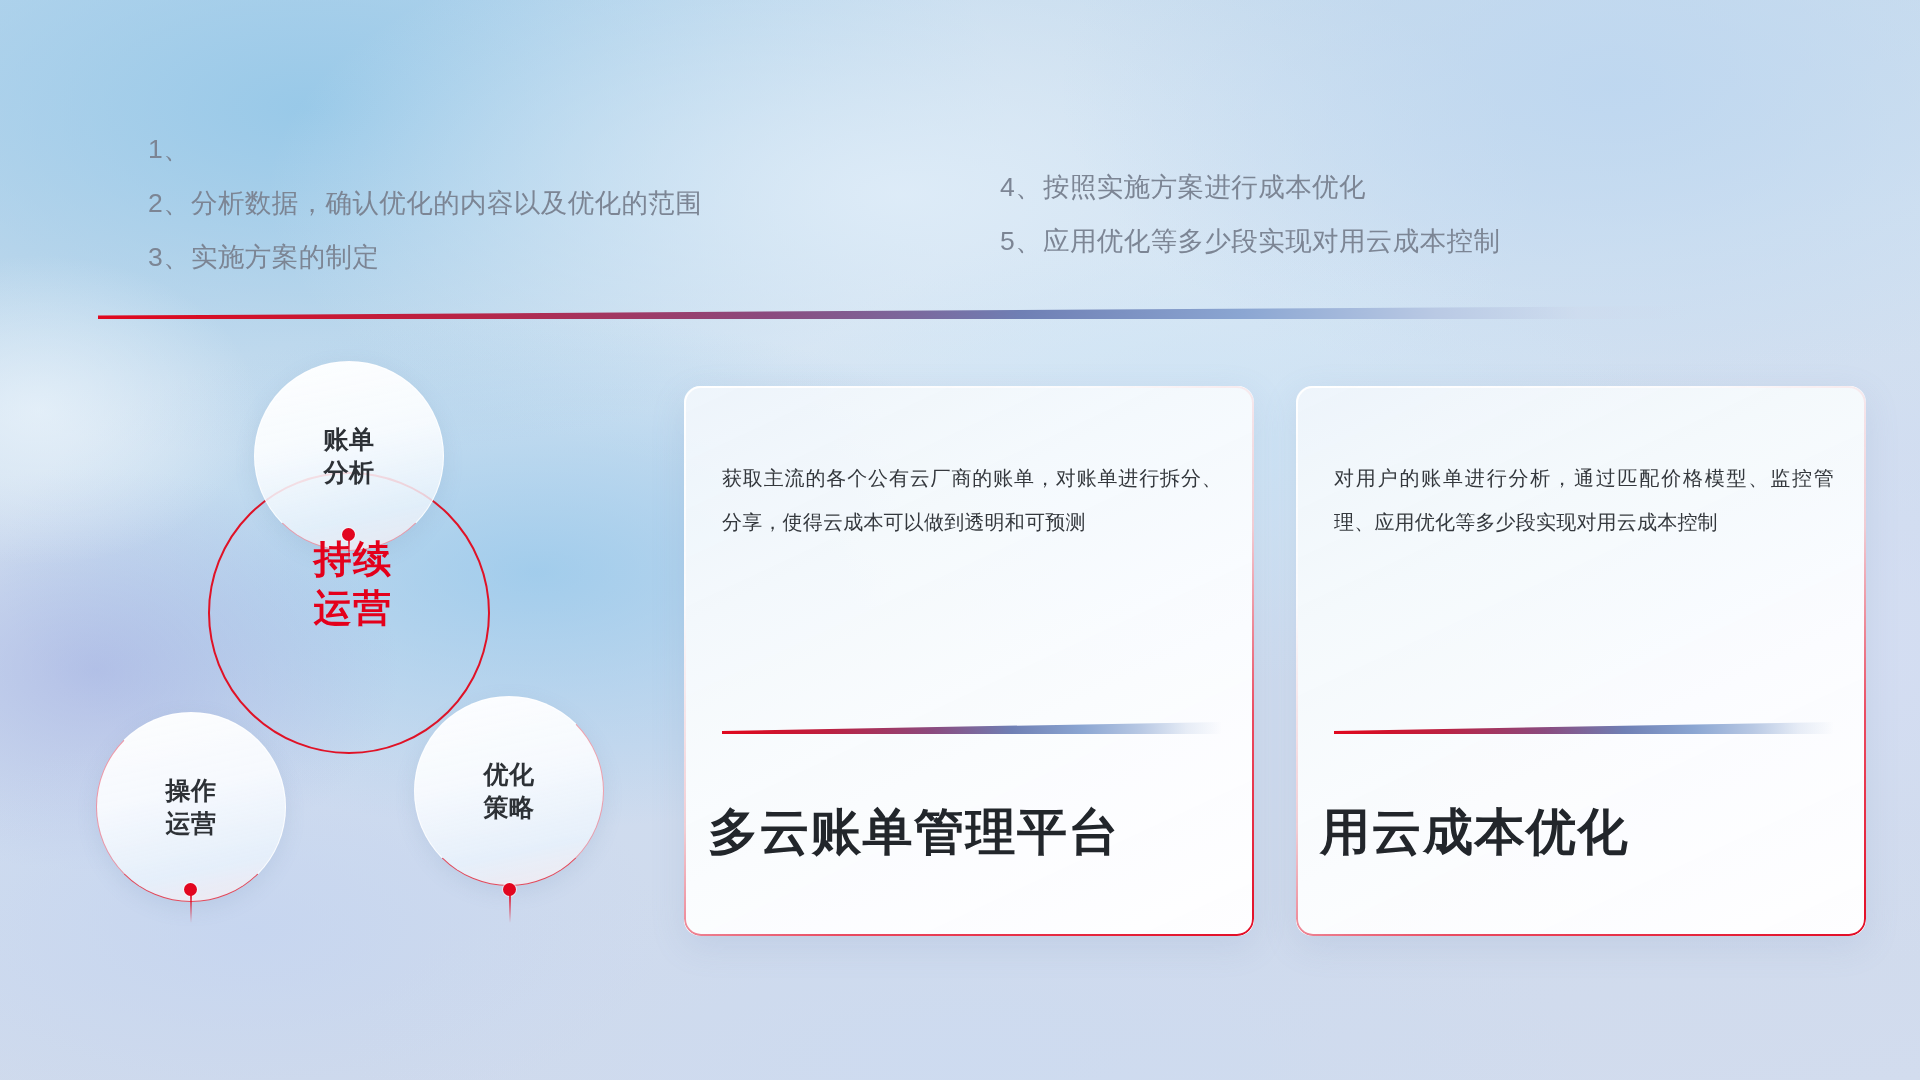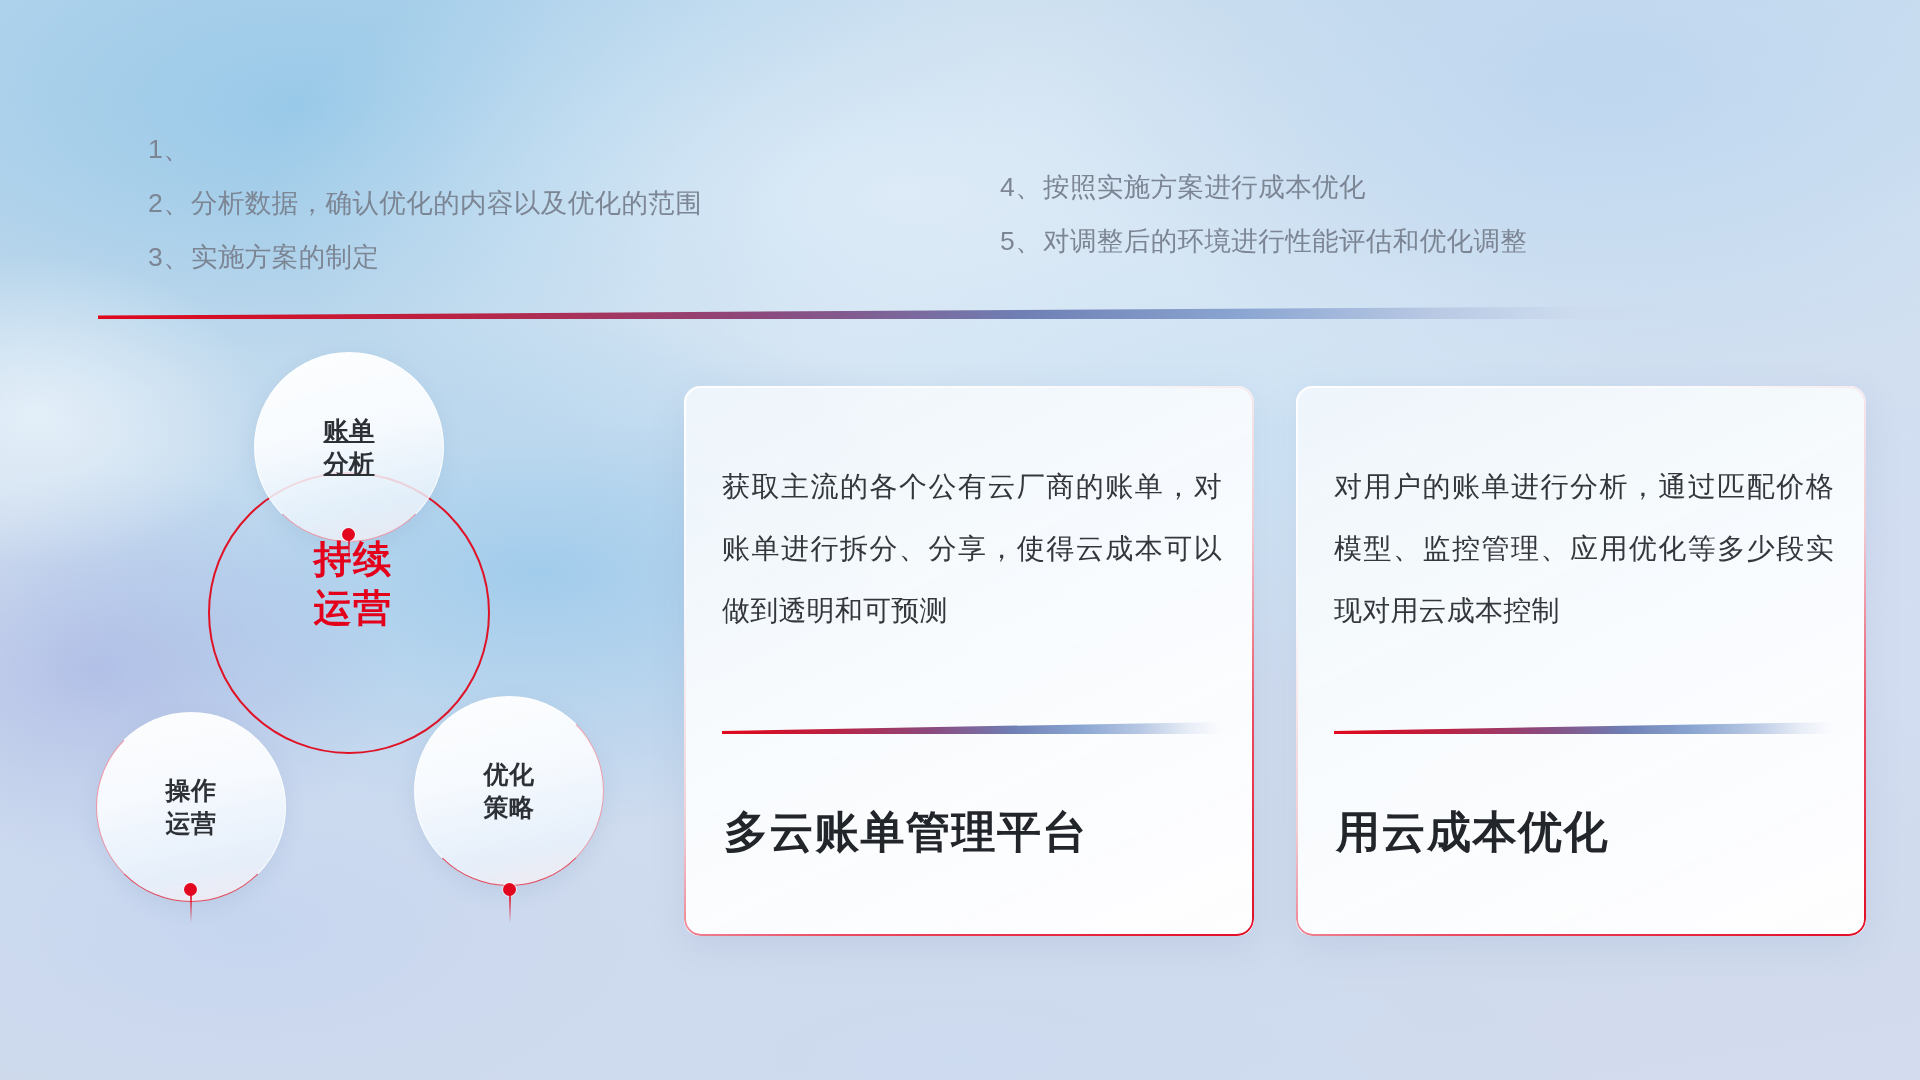--- a/index.html
+++ b/index.html
@@ -125,31 +125,30 @@
     align-items: center;
     justify-content: center;
     text-align: center;
     font-size: 25px;
     font-weight: bold;
     color: #2d3136;
     line-height: 1.32;
     letter-spacing: 0.5px;
   }
   #bubble-top {
-    left: 158px; top: 0px; width: 190px; height: 190px;
+    left: 158px; top: 9px; width: 190px; height: 190px;
     background:
       linear-gradient(168deg,
         rgba(255,255,255,0.97) 0%,
         rgba(251,253,255,0.92) 42%,
         rgba(235,244,252,0.82) 78%,
         rgba(248,236,240,0.78) 100%);
     border: 1.4px solid rgba(255,255,255,0.88);
     border-bottom-color: rgba(231,86,106,0.55);
     box-shadow: 0 6px 20px rgba(110,140,180,0.16);
-    text-decoration: underline;
   }
   #bubble-left {
     left: 0px; top: 360px; width: 190px; height: 190px;
     background:
       linear-gradient(168deg,
         rgba(255,255,255,0.97) 0%,
         rgba(250,252,255,0.92) 42%,
         rgba(234,243,252,0.84) 78%,
         rgba(250,236,239,0.80) 100%);
     border: 1.4px solid rgba(255,255,255,0.88);
@@ -241,38 +240,39 @@
     pointer-events: none;
   }
   #card-1 { left: 684px; }
   #card-2 { left: 1296px; }
 
   .card-body {
     position: absolute;
     left: 36px;
     right: 30px;
     top: 68px;
-    font-size: 28px;
+    font-size: 20px;
     color: #34383d;
     line-height: 2.22;
     letter-spacing: 0.2px;
     text-align: justify;
     text-align-last: left;
   }
   .card-divider { left: 36px; top: 334px; width: 500px; height: 12px; }
   .card-title {
     position: absolute;
-    left: 38px;
+    left: 22px;
     right: 30px;
     top: 418px;
-    font-size: 44px;
+    font-size: 50px;
     font-weight: bold;
     color: #22262b;
     letter-spacing: 1.5px;
     line-height: 1.2;
+    font-family: Liberation Mono, monospace;
   }
 </style>
 </head>
 <body>
 
 <div id="slide">
 
   <div class="bg-layer bg-base"></div>
   <div class="bg-layer bg-blob-1"></div>
   <div class="bg-layer bg-blob-2"></div>
@@ -299,21 +299,21 @@
     </div>
   </div>
 
   <div class="bullets col-right">
     <div class="row">
       <span class="num">4、</span>
       <span class="txt">按照实施方案进行成本优化</span>
     </div>
     <div class="row">
       <span class="num">5、</span>
-      <span class="txt">对调整后的环境进行性能评估和优化调整</span>
+      <span class="txt">应用优化等多少段实现对用云成本控制</span>
     </div>
   </div>
 
   <div class="taper-wrap" id="main-divider">
     <div class="taper"></div>
   </div>
 
   <div id="diagram">
     <div class="ring" id="ring-main"></div>
 

